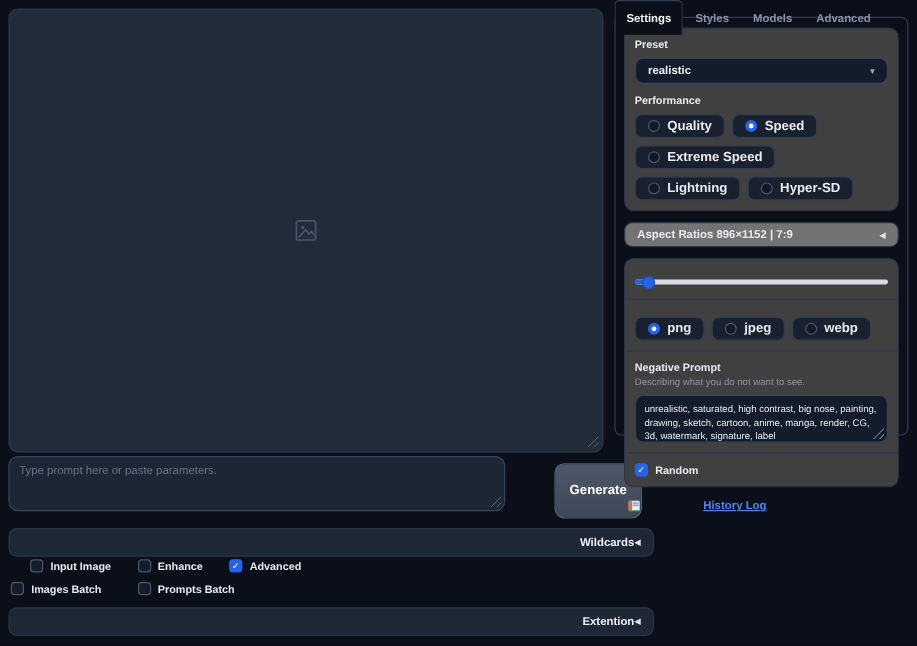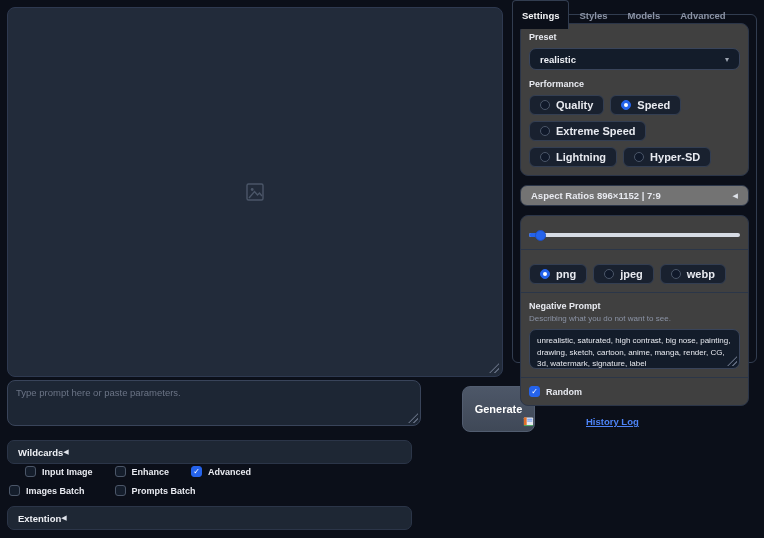--- a/index.html
+++ b/index.html
@@ -32,23 +32,23 @@
   }
   .prompt-wrap textarea::placeholder { color: #6b7486; }
   .generate-btn {
     position: absolute; left: 430px; top: 386px; width: 73px; height: 46px;
     background: linear-gradient(180deg, #4d5768, #3f4857);
     border: 1px solid #525d70; border-radius: 8px;
     color: #ffffff; font-size: 11px; font-weight: 700;
     font-family: "Liberation Sans", sans-serif; cursor: pointer; margin-left: 32px;
   }
   .accordion {
-    position: absolute; left: 7px; width: 405px; height: 20px;
+    position: absolute; left: 7px; width: 538px; height: 20px;
     background: #1e2734; border: 1px solid #2b3548; border-radius: 7px;
-    display: flex; align-items: center; justify-content: flex-start;
+    display: flex; align-items: center; justify-content: flex-end;
     padding: 11px 10px; cursor: pointer;
   }
   .accordion .acc-label { font-size: 9.5px; font-weight: 700; color: #eef0f5; }
   .acc-arrow { font-size: 7px; color: #dfe3ea; }
   .cb-row { position: absolute; left: 9px; display: flex; align-items: center; }
   .cb-item { display: flex; align-items: center; cursor: pointer; }
   .checkbox {
     width: 11px; height: 11px; border-radius: 3px;
     background: #141d2b; border: 1px solid #4b5668;
     display: inline-flex; align-items: center; justify-content: center;

